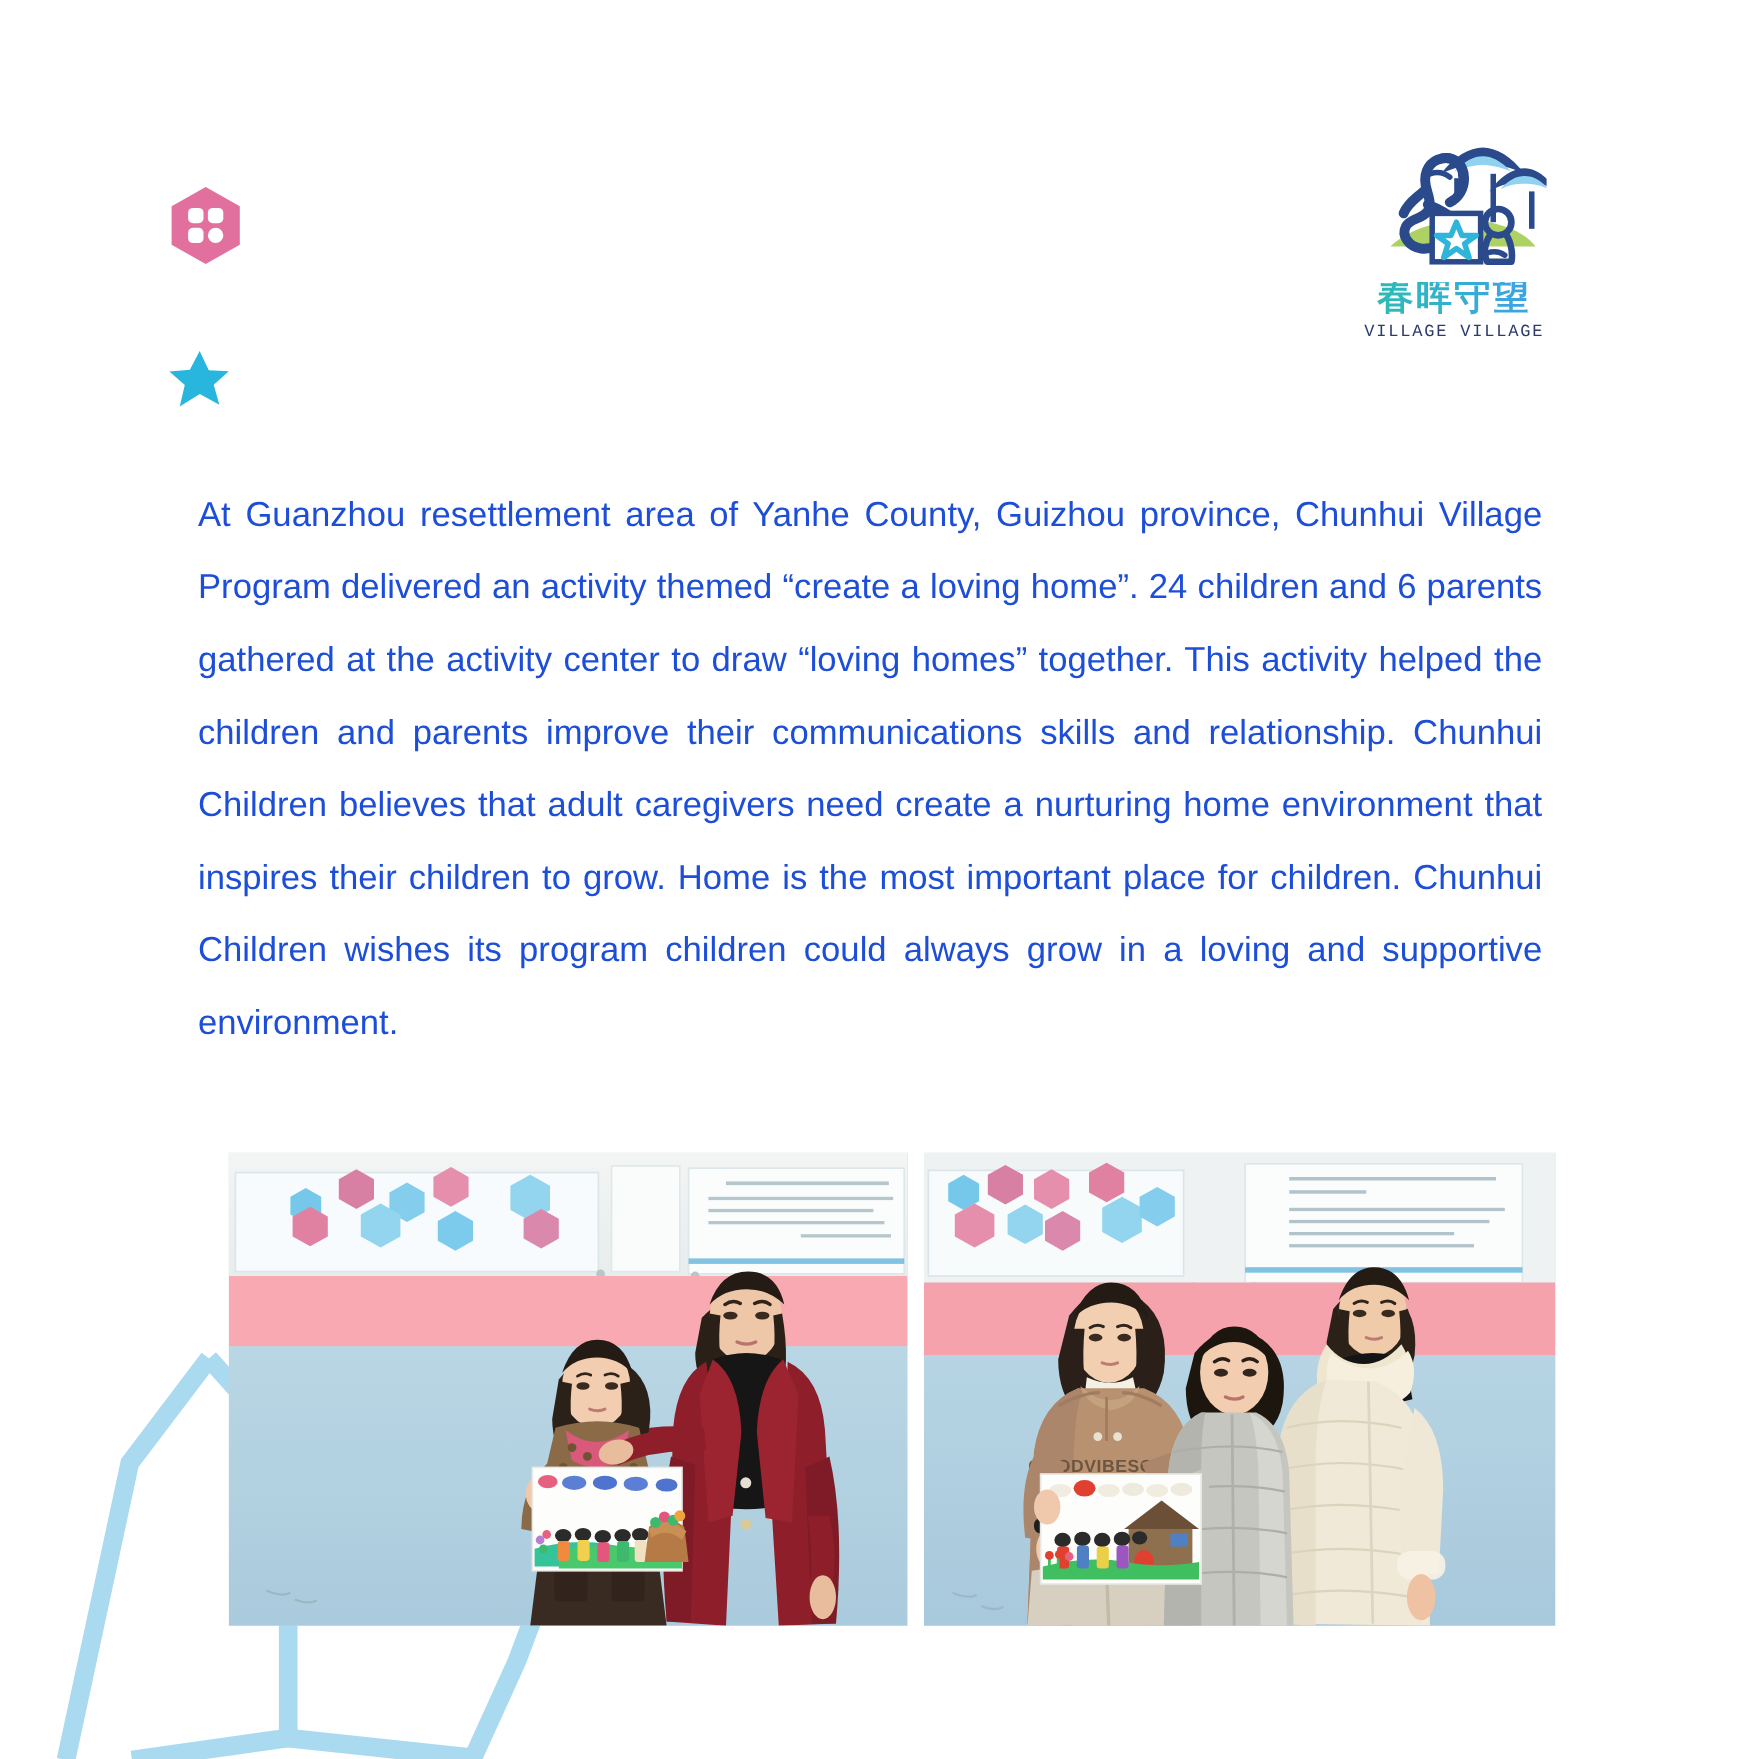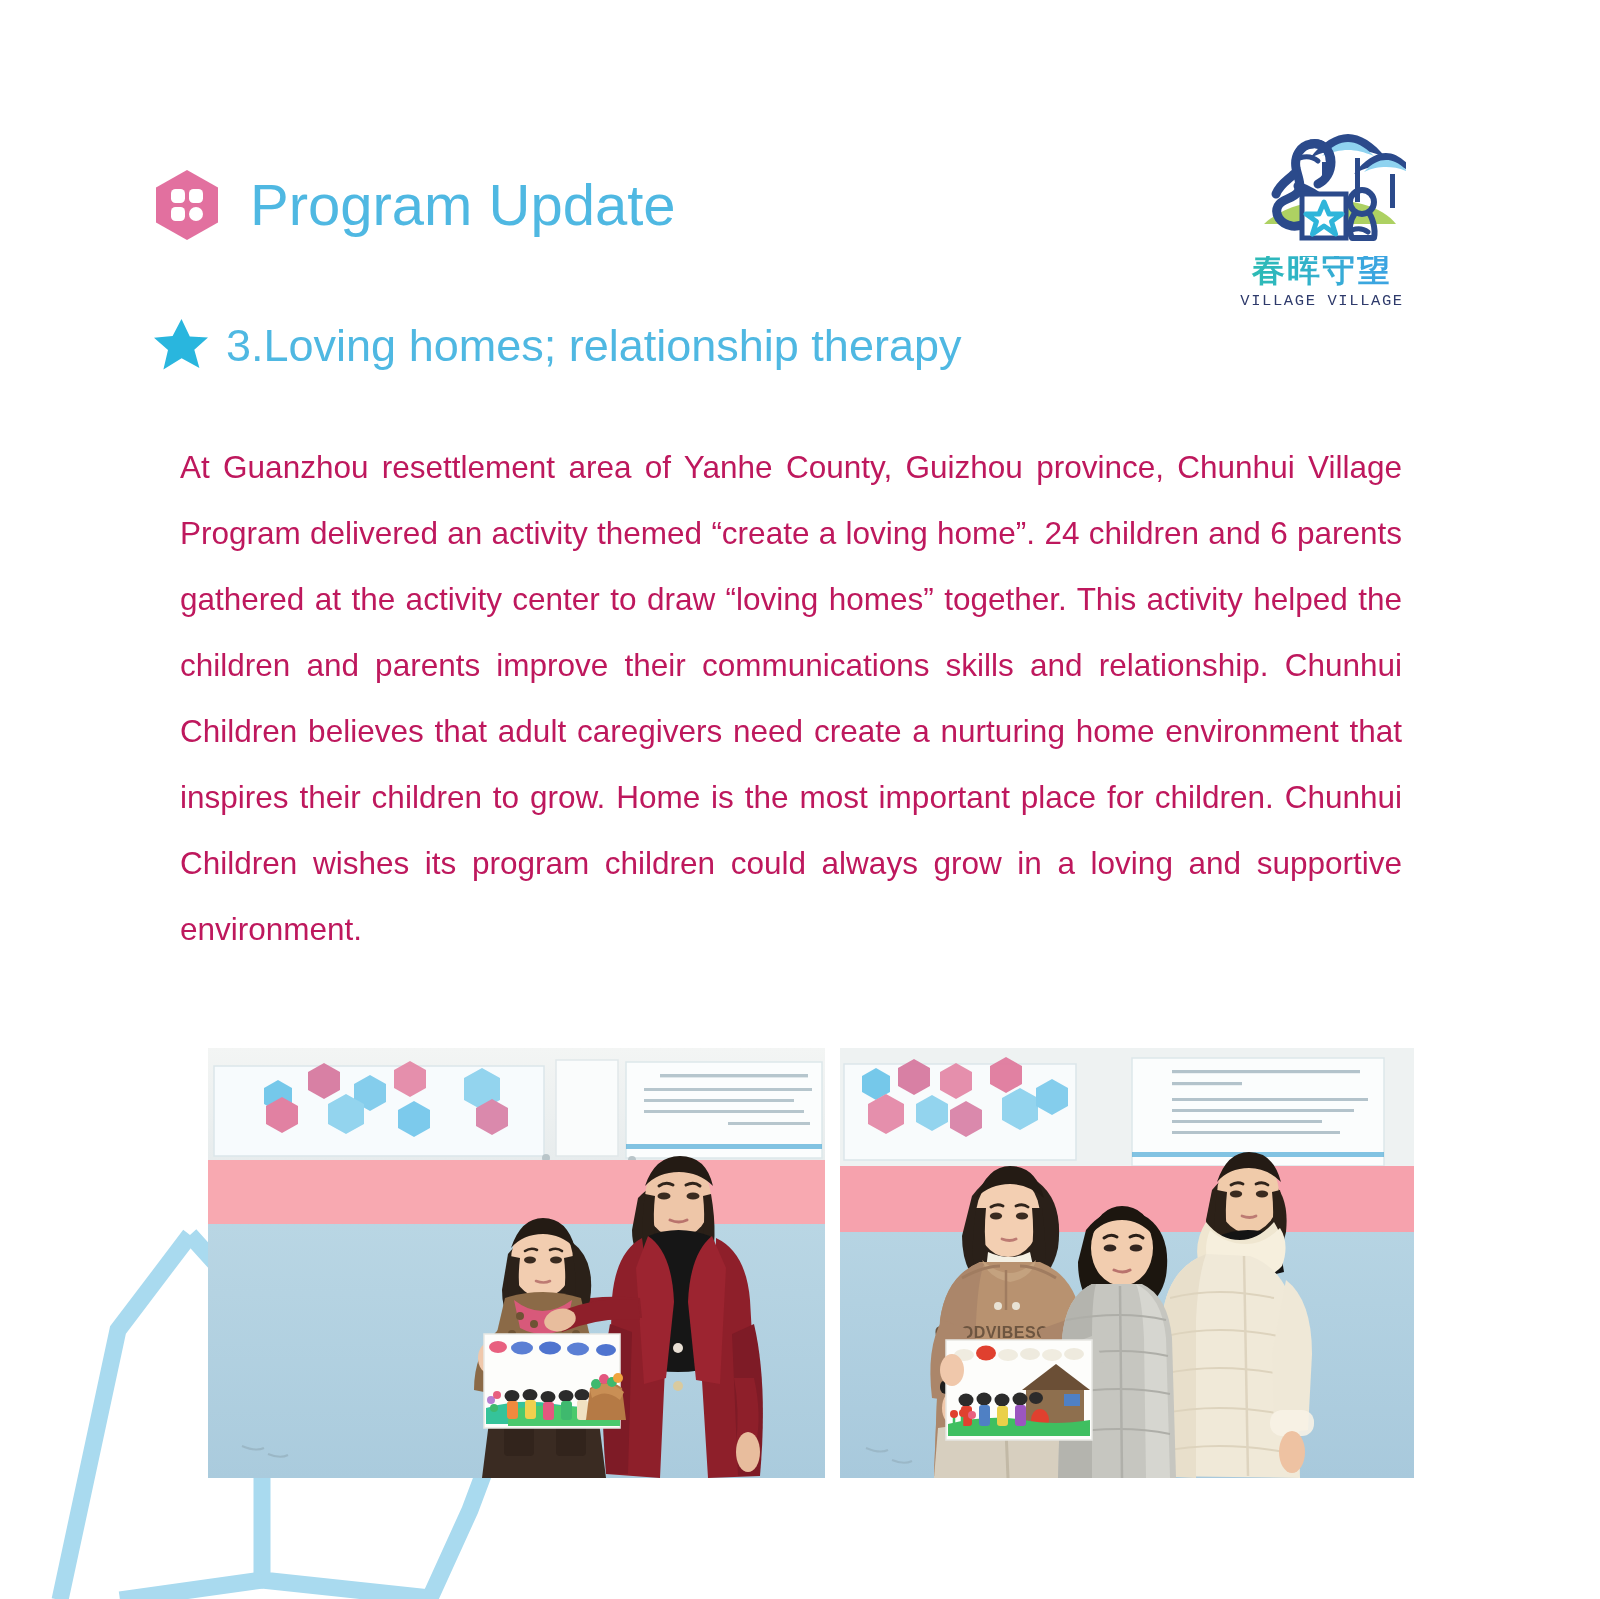--- a/index.html
+++ b/index.html
@@ -103,21 +103,21 @@
   }
 
   
   .body-copy {
     position: absolute;
     left: 180px;
     top: 434px;
     width: 1222px;
     font-size: 31.5px;
     line-height: 66px;
-    color: #be185d;
+    color: #1d4ed8;
     text-align: justify;
     text-justify: inter-word;
     z-index: 3;
   }
   .body-copy p { margin: 0; }
 
   
   .photos { position: absolute; left: 0; top: 1048px; width: 1600px; height: 432px; z-index: 2; }
   .photo { position: absolute; overflow: hidden; background: #cfd6da; }
   .photo-left  { left: 208px; top: 0; width: 617px; height: 430px; }
@@ -136,21 +136,20 @@
 <div class="header">
   <div class="hex-icon">
     <svg viewBox="0 0 74 74" width="74" height="74">
       <path d="M37 2 L68 19.5 L68 54.5 L37 72 L6 54.5 L6 19.5 Z" fill="#E2709F" rx="6"></path>
       <rect x="21" y="21" width="14" height="14" rx="4.5" fill="#ffffff"></rect>
       <rect x="39" y="21" width="14" height="14" rx="4.5" fill="#ffffff"></rect>
       <rect x="21" y="39" width="14" height="14" rx="4.5" fill="#ffffff"></rect>
       <rect x="39" y="39" width="14" height="14" rx="7" fill="#ffffff"></rect>
     </svg>
   </div>
-  <div class="page-title">Program Update</div>
 </div>
 
 <div class="logo-block">
   <svg class="logo-mark" viewBox="0 0 168 142">
 
     <path d="M26 112 C52 88 96 84 124 92 C140 96 152 104 158 112 Z" fill="#A9CF5A" opacity="0.95"></path>
 
     <path d="M72 46 C84 30 98 22 110 22 C122 22 136 30 148 46 C136 40 122 37 110 37 C98 37 84 40 72 46 Z" fill="#2B4A8B"></path>
     <path d="M84 44 C94 34 102 30 110 30 C118 30 126 34 136 44 C126 40 118 38 110 38 C102 38 94 40 84 44 Z" fill="#8FD3F0"></path>
     <path d="M116 62 C126 48 138 41 148 41 C158 41 168 48 178 62 C168 56 158 53 148 53 C138 53 126 56 116 62 Z" fill="#2B4A8B"></path>
@@ -173,21 +172,20 @@
     <path d="M114 118 C120 116 126 117 130 120" fill="none" stroke="#2B4A8B" stroke-width="5" stroke-linecap="round"></path>
   </svg>
   <div class="logo-cn">春晖守望</div>
   <div class="logo-en">VILLAGE VILLAGE</div>
 </div>
 
 <div class="section-head">
   <svg class="star-icon" viewBox="0 0 58 58">
     <path d="M29.5 3 L37.8 20.5 L56 21.4 L42.3 33.7 L47.4 52 L29.6 42.2 L11.4 53.5 L16 33.9 L2 21.8 L20.6 20.1 Z" fill="#29B6DE"></path>
   </svg>
-  <div class="section-title">3.Loving homes; relationship therapy</div>
 </div>
 
 <div class="body-copy">
   <p>At Guanzhou resettlement area of Yanhe County, Guizhou province, Chunhui Village Program delivered an activity themed “create a loving home”. 24 children and 6 parents gathered at the activity center to draw “loving homes” together. This activity helped the children and parents improve their communications skills and relationship. Chunhui Children believes that adult caregivers need create a nurturing home environment that inspires their children to grow. Home is the most important place for children. Chunhui Children wishes its program children could always grow in a loving and supportive environment.</p>
 </div>
 
 <div class="photos">
 
   <div class="photo photo-left">
     <svg viewBox="0 0 617 430" preserveAspectRatio="xMidYMid slice">

